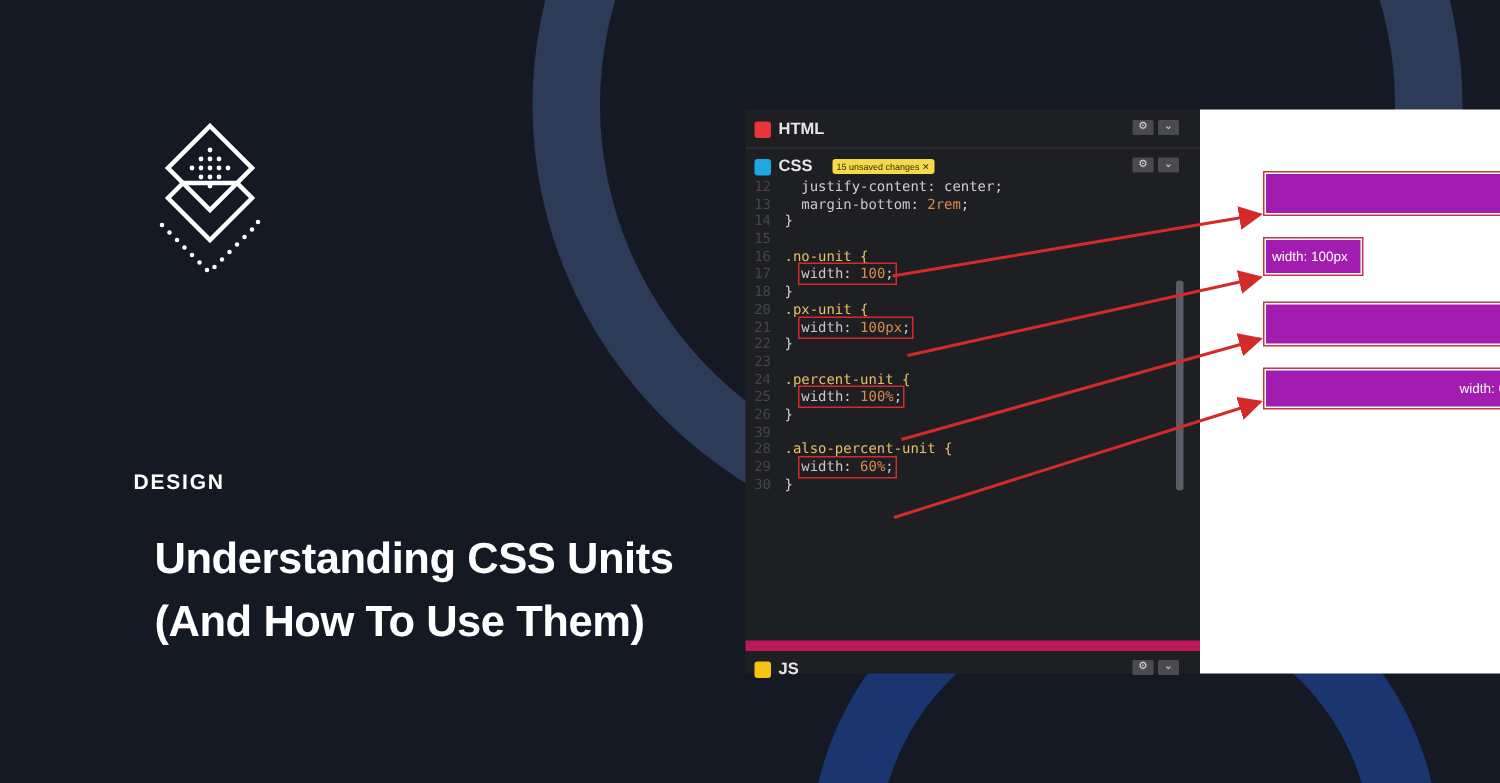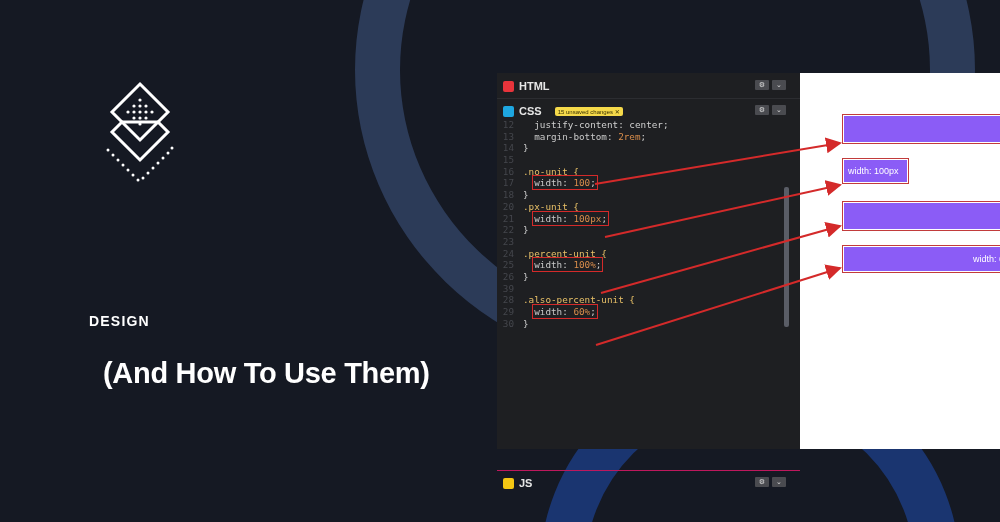--- a/index.html
+++ b/index.html
@@ -54,21 +54,21 @@
   .sel { color: #e8c067; }
   .prop { color: #c9c9c9; }
   .val { color: #d98d4b; }
   .punc { color: #d0d0d0; }
   .hl { outline: 1.5px solid #d42a2a; outline-offset: 1px; }
   .scrollbar { position: absolute; left: 287px; top: 114px; width: 5px; height: 140px; background: #5a5d66; border-radius: 2px; }
   .preview {
     position: absolute; left: 800px; top: 73px; width: 200px; height: 376px; background: #ffffff;
   }
   .box {
-    position: absolute; background: #8b5cf6; outline: 1.5px solid #c23b3b; outline-offset: 1px;
+    position: absolute; background: #a21caf; outline: 1.5px solid #c23b3b; outline-offset: 1px;
     color: #fff; font-size: 9px; display: flex; align-items: center;
   }
   svg.arrows { position: absolute; left: 0; top: 0; }
 </style>
 </head>
 <body>
 
 <div class="arc-top"></div>
 <div class="arc-bottom"></div>
 
@@ -103,20 +103,21 @@
       <circle cx="53" cy="88" r="1.5"></circle>
       <circle cx="58" cy="83" r="1.5"></circle>
       <circle cx="63" cy="78" r="1.5"></circle>
       <circle cx="68" cy="73" r="1.5"></circle>
       <circle cx="72" cy="68" r="1.5"></circle>
   </g>
 </svg>
 
 <div class="category">DESIGN</div>
 <div class="title">
+  <div>Understanding CSS Units</div>
   <div>(And How To Use Them)</div>
 </div>
 
 <div class="editor">
   <div class="panel-header" style="top:1px;">
     <span class="lang-icon" style="background:#e8343b;"></span>
     <span class="lang-label">HTML</span>
     <div class="hdr-btns">
       <div class="hdr-btn">⚙</div>
       <div class="hdr-btn">⌄</div>
@@ -147,21 +148,21 @@
       <div class="line"><span class="ln">24</span><span class="sel">.percent-unit {</span></div>
       <div class="line"><span class="ln">25</span>  <span class="hl"><span class="prop">width</span><span class="punc">: </span><span class="val">100%</span><span class="punc">;</span></span></div>
       <div class="line"><span class="ln">26</span><span class="punc">}</span></div>
       <div class="line"><span class="ln">39</span><span class="punc"></span></div>
       <div class="line"><span class="ln">28</span><span class="sel">.also-percent-unit {</span></div>
       <div class="line"><span class="ln">29</span>  <span class="hl"><span class="prop">width</span><span class="punc">: </span><span class="val">60%</span><span class="punc">;</span></span></div>
       <div class="line"><span class="ln">30</span><span class="punc">}</span></div>
     </div>
   <div class="scrollbar"></div>
 
-  <div class="panel-header" style="top:354px; border-top:1px solid #be185d;margin-top:43px;">
+  <div class="panel-header" style="top:354px; border-top:7px solid #be185d;">
     <span class="lang-icon" style="background:#f3c613;"></span>
     <span class="lang-label">JS</span>
     <div class="hdr-btns">
       <div class="hdr-btn">⚙</div>
       <div class="hdr-btn">⌄</div>
     </div>
   </div>
 </div>
 
 <div class="preview">

